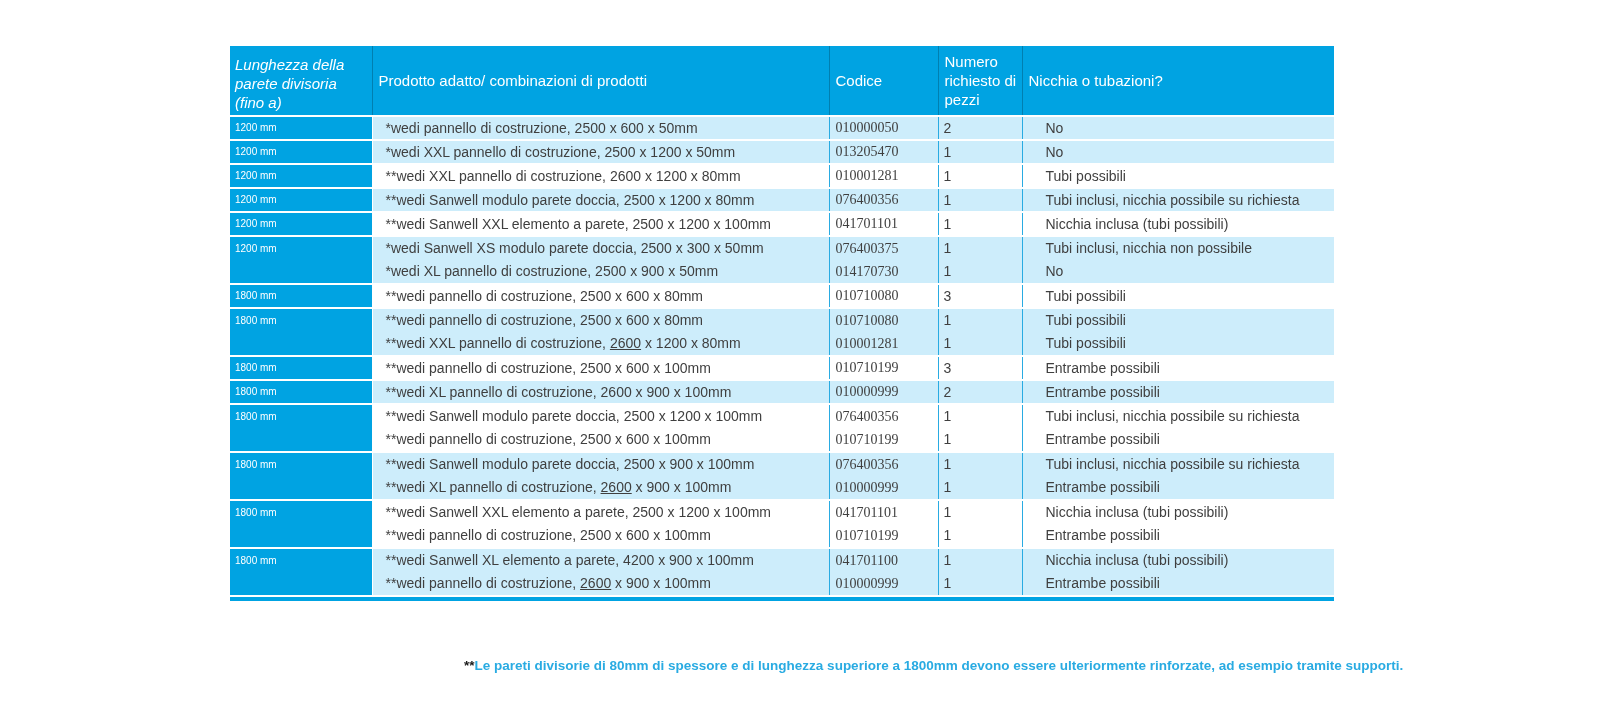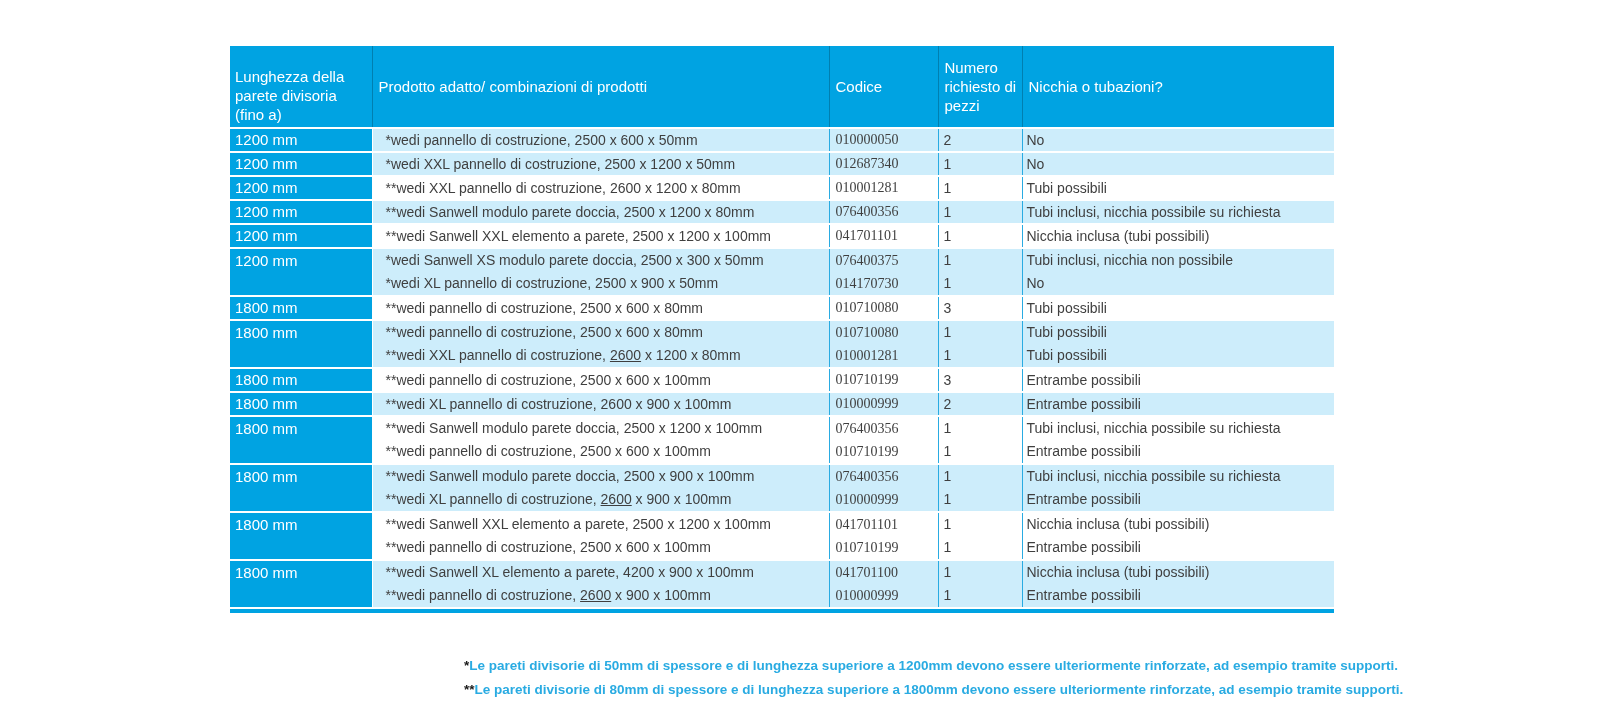--- a/index.html
+++ b/index.html
@@ -9,37 +9,37 @@
   }
   .content{position:absolute;left:230px;top:46px;width:1104px;}
   table.wedi{border-collapse:collapse;table-layout:fixed;width:1104px;}
   .table-wrap{border-bottom:4px solid #00A3E2;}
   th{
     background:#00A3E2;color:#ffffff;font-weight:normal;font-size:15px;
     text-align:left;vertical-align:middle;padding:0 4px 0 6px;height:60px;
     border-bottom:2px solid #ffffff;border-left:1px solid rgba(0,0,0,0.22);
     line-height:19px;
   }
-  th.col-length{border-left:none;vertical-align:top;padding-top:21px;padding-left:5px;}
+  th.col-length{border-left:none;vertical-align:top;padding-top:9px;padding-left:5px;font-style:italic;}
   td{
     vertical-align:top;color:#3F3F3F;font-size:14px;padding:0;
     border-bottom:2px solid #ffffff;
   }
   tr.light td{background:#CDEDFB;}
   tr.white td{background:#ffffff;}
-  td.col-length{background:#00A3E2 !important;color:#ffffff;font-size:15px;
+  td.col-length{background:#00A3E2 !important;color:#ffffff;font-size:10px;
     border-left:none;border-right:1px solid #ffffff;}
   td.col-product,td.col-code,td.col-qty,td.col-niche{border-left:1px solid #29ABE2;}
   .line{height:23px;line-height:23px;white-space:nowrap;overflow:hidden;}
   tr.single .line{height:22px;line-height:22px;}
   td.col-length .line{padding-left:5px;}
   td.col-product .line{padding-left:6px;margin-left:7px;}
   td.col-code .line{padding-left:6px;font-family:Liberation Serif, serif;}
   td.col-qty .line{padding-left:5px;}
-  td.col-niche .line{padding-left:4px;}
+  td.col-niche .line{padding-left:23px;}
   .u{text-decoration:underline;}
   .footnotes{position:absolute;left:234px;top:608px;}
   .footnote{height:24px;line-height:24px;font-size:13.5px;font-weight:bold;white-space:nowrap;}
   .fn-ast{color:#1a1a1a;}
   .fn-text{color:#29ABE2;}
 </style>
 </head>
 <body>
 
 <div class="content">
@@ -80,21 +80,21 @@
             </td>
           </tr>
           <tr class="row light single">
             <td class="col-length">
               <div class="line">1200 mm</div>
             </td>
             <td class="col-product">
               <div class="line">*wedi XXL pannello di costruzione, 2500 x 1200 x 50mm</div>
             </td>
             <td class="col-code">
-              <div class="line">012687340</div>
+              <div class="line">013205470</div>
             </td>
             <td class="col-qty">
               <div class="line">1</div>
             </td>
             <td class="col-niche">
               <div class="line">No</div>
             </td>
           </tr>
           <tr class="row white single">
             <td class="col-length">
@@ -328,20 +328,17 @@
             <td class="col-niche">
               <div class="line">Nicchia inclusa (tubi possibili)</div>
               <div class="line">Entrambe possibili</div>
             </td>
           </tr>
         </tbody>
     </table>
   </div>
 
   <div class="footnotes">
-    <div class="footnote">
-      <span class="fn-ast">*</span><span class="fn-text">Le pareti divisorie di 50mm di spessore e di lunghezza superiore a 1200mm devono essere ulteriormente rinforzate, ad esempio tramite supporti.</span>
-    </div>
     <div class="footnote">
       <span class="fn-ast">**</span><span class="fn-text">Le pareti divisorie di 80mm di spessore e di lunghezza superiore a 1800mm devono essere ulteriormente rinforzate, ad esempio tramite supporti.</span>
     </div>
   </div>
 </div>
 
 </body></html>

